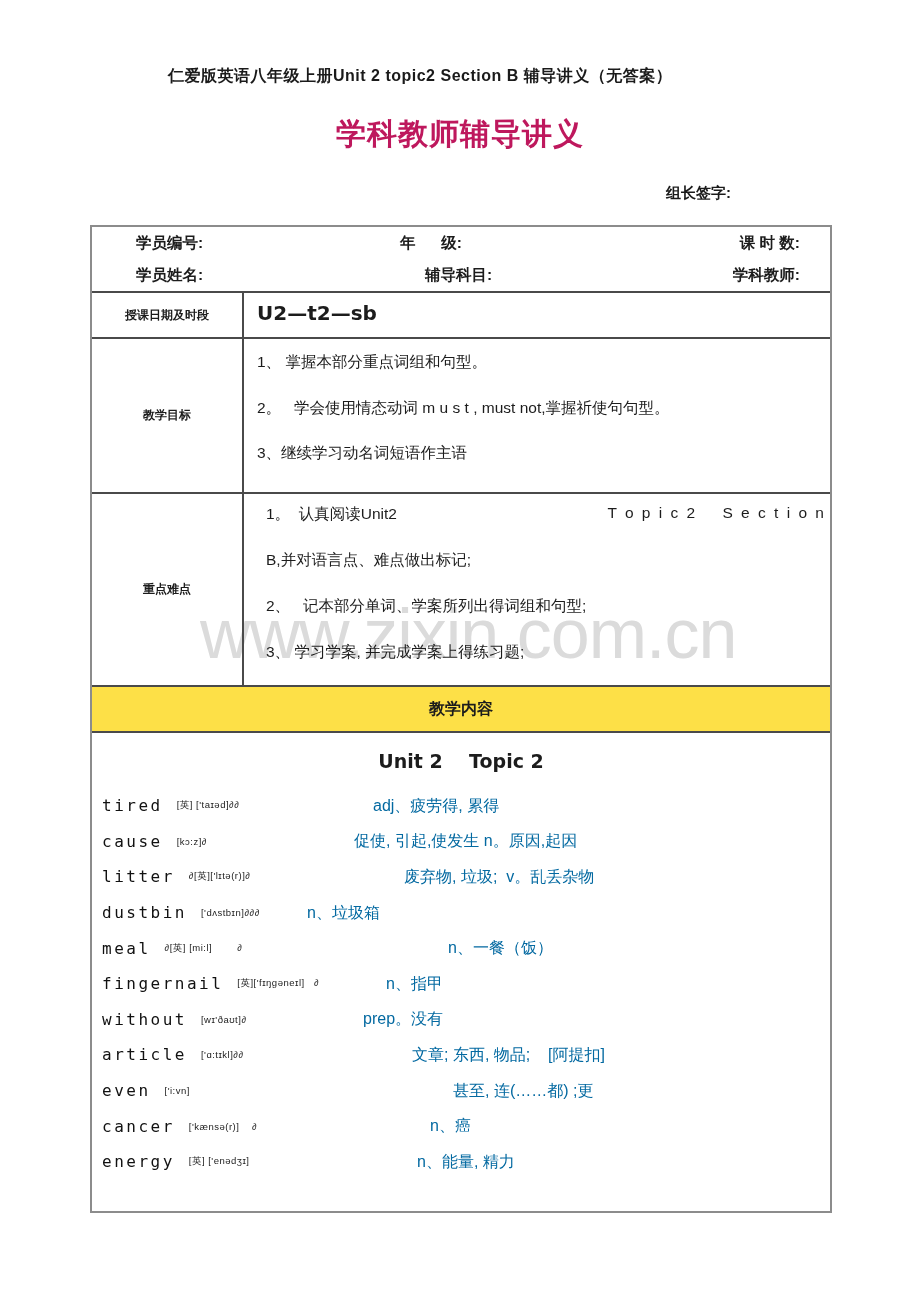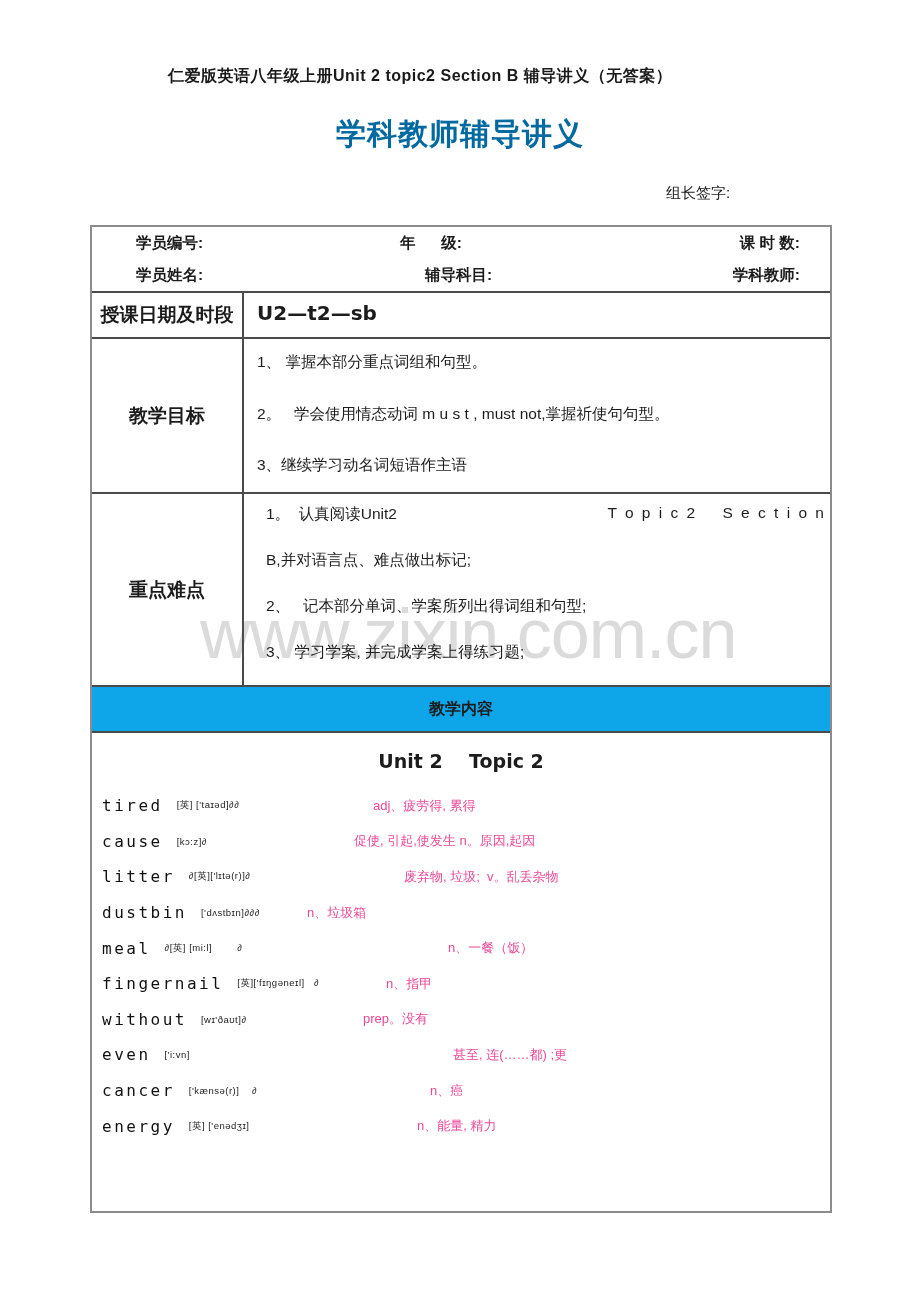--- a/index.html
+++ b/index.html
@@ -29,21 +29,21 @@
     width: 100%;
     text-align: center;
     font-size: 30px;
     font-weight: 700;
     letter-spacing: 1px;
   }
   .signature {
     position: absolute;
     left: 666px; top: 184px;
     font-size: 15px;
-    font-weight: 400;
+    font-weight: 700;
     color: #1a1a1a;
   }
 
   
   .watermark {
     position: absolute;
     left: 200px; top: 594px;
     font-size: 70px;
     letter-spacing: -1px;
     z-index: 0;
@@ -70,31 +70,31 @@
   .info-row .c2 { position: absolute; left: 308px; top: 50%; transform: translateY(-50%); font-weight: 700; font-size: 15.5px; }
   .info-row.r2 .c2 { left: 333px; }
   .info-row .c3 { position: absolute; right: 30px; top: 50%; transform: translateY(-50%); font-weight: 700; font-size: 15.5px; }
 
   
   .two-col { display: flex; }
   .left-cell {
     width: 152px;
     border-right: 2px solid #4a4a4a;
     display: flex; align-items: center; justify-content: center;
-    font-weight: 700; font-size: 19px;
+    font-weight: 700; font-size: 12px;
     flex-shrink: 0;
     text-align: center;
   }
   .right-cell { flex: 1; position: relative; }
 
   .schedule-row { height: 46px; }
   .schedule-row .right-cell { display: flex; align-items: flex-start; padding: 8px 8px 0 13px; font-weight: 700; font-size: 20px; font-family: "DejaVu Sans", sans-serif; }
 
   .objectives-row { height: 155px; }
-  .objectives-row .right-cell { display: flex; flex-direction: column; justify-content: space-between; padding: 13px 8px 16px 13px; font-size: 15.5px; }
+  .objectives-row .right-cell { display: flex; flex-direction: column; justify-content: space-between; padding: 13px 8px 28px 13px; font-size: 15.5px; }
 
   .keypoints-row { height: 193px; }
   .keypoints-row .right-cell { display: flex; flex-direction: column; justify-content: space-between; padding: 10px 4px 22px 22px; font-size: 15.5px; }
   .kp-line1 { display: flex; justify-content: space-between; }
   .kp-right { letter-spacing: 2px; }
 
   .band-row {
     height: 46px;
     display: flex; align-items: center; justify-content: center;
     font-weight: 700; font-size: 16px;
@@ -119,32 +119,32 @@
   }
   .vocab-phon {
     font-size: 9.5px;
     margin-left: 14px;
     color: #222;
     letter-spacing: 0.5px;
   }
   .vocab-def {
     position: absolute;
     top: 50%; transform: translateY(-50%);
-    font-size: 13px;
-    color: #ec4899;
+    font-size: 16px;
+    color: #0369a1;
   }
 </style>
 </head>
 <body>
 
 <div class="page">
 
   <div class="doc-title pre">仁爱版英语八年级上册Unit 2 topic2 Section B 辅导讲义（无答案）</div>
 
-  <div class="main-heading" style="color: #0369a1;">学科教师辅导讲义</div>
+  <div class="main-heading" style="color: #be185d;">学科教师辅导讲义</div>
 
   <div class="signature">组长签字:</div>
 
   <div class="watermark" style="color: rgb(219, 219, 219);">www.zixin.com.cn</div>
 
   <div class="doc-table">
 
     <div class="tbl-section info-block">
       <div class="info-row r1">
         <span class="c1 pre">学员编号:</span>
@@ -180,21 +180,21 @@
         <div class="kp-line1">
           <span class="pre">1。  认真阅读Unit2</span>
           <span class="pre kp-right">T o p i c 2    S e c t i o n</span>
         </div>
         <div class="pre">B,并对语言点、难点做出标记;</div>
         <div class="pre">2、   记本部分单词、学案所列出得词组和句型;</div>
         <div class="pre">3、 学习学案, 并完成学案上得练习题;</div>
       </div>
     </div>
 
-    <div class="tbl-section band-row" style="background: #0ea5e9;">教学内容</div>
+    <div class="tbl-section band-row" style="background: #fde047;">教学内容</div>
 
     <div class="tbl-section vocab-section">
       <div class="vocab-title pre">Unit 2    Topic 2</div>
       <div>
   <div class="vocab-row">
     <span class="vocab-word">tired</span>
     <span class="vocab-phon pre">[英] ['taɪəd]∂∂</span>
     <span class="vocab-def pre" style="left: 271px;">adj、疲劳得, 累得</span>
   </div>
 
@@ -227,20 +227,25 @@
     <span class="vocab-phon pre">[英]['fɪŋɡəneɪl]   ∂</span>
     <span class="vocab-def pre" style="left: 284px;">n、指甲</span>
   </div>
 
   <div class="vocab-row">
     <span class="vocab-word">without</span>
     <span class="vocab-phon pre">[wɪ'ðaʊt]∂</span>
     <span class="vocab-def pre" style="left: 261px;">prep。没有</span>
   </div>
 
+  <div class="vocab-row">
+    <span class="vocab-word">article</span>
+    <span class="vocab-phon pre">['ɑ:tɪkl]∂∂</span>
+    <span class="vocab-def pre" style="left: 310px;">文章; 东西, 物品;    [阿提扣]</span>
+  </div>
 
   <div class="vocab-row">
     <span class="vocab-word">even</span>
     <span class="vocab-phon pre">['i:vn]</span>
     <span class="vocab-def pre" style="left: 351px;">甚至, 连(……都) ;更</span>
   </div>
 
   <div class="vocab-row">
     <span class="vocab-word">cancer</span>
     <span class="vocab-phon pre">['kænsə(r)]    ∂</span>

